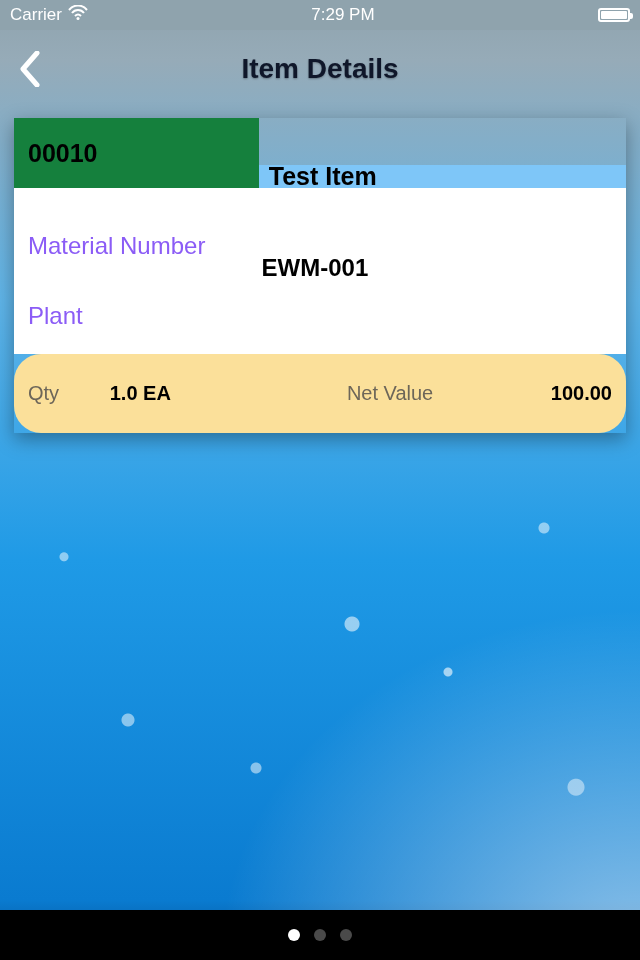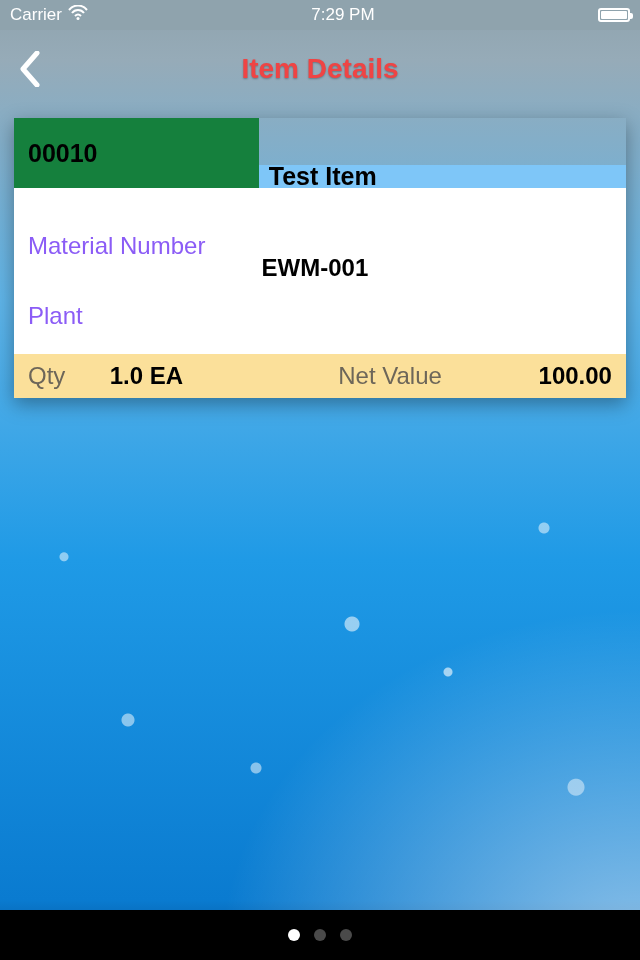--- a/index.html
+++ b/index.html
@@ -46,21 +46,21 @@
     justify-content: center;
     position: relative;
   }
   .back-btn {
     position: absolute; left: 8px; top: 50%; transform: translateY(-50%);
     width: 44px; height: 44px; display:flex; align-items:center; justify-content:center;
     cursor: pointer;
   }
   .back-btn svg { stroke:#fff; }
   .nav-title {
-    color: #ef4444; font-size: 28px; font-weight: 700;
+    color: #0f172a; font-size: 28px; font-weight: 700;
     text-shadow: 0 1px 2px rgba(0,0,0,0.3);
   }
 
   
   .card {
     margin: 10px 14px 0 14px;
     box-shadow: 0 6px 18px rgba(0,0,0,0.35);
   }
   .card-header { display:flex; height:70px; }
   .hdr-left {
@@ -70,21 +70,21 @@
   .hdr-right {
     background:#7ec6f8; width:60%; display:flex; align-items:center;
     padding-left:10px; font-size:25px; font-weight:700; color:#000;margin-top:47px;
   }
   .card-body { background:#fff; padding: 12px 14px 14px 14px; }
   .row { display:flex; align-items:center; padding:10px 0; font-size:24px; }
   .row .label { width:40%; color:#8b5cf6; font-weight:400; }
   .row .value { width:60%; color:#000; font-weight:700;margin-top:44px; }
   .card-footer {
     background:#fbe09a; display:flex; align-items:center;
-    padding: 8px 14px; font-size:24px; color:#474036;
+    padding: 28px 14px; font-size:20px; color:#474036;border-radius:27px;
   }
   .card-footer .f-label { font-weight:400; color:#6d6659; }
   .card-footer .f-val { font-weight:700; color:#000; }
   .card-footer .qty-label { width:14%; }
   .card-footer .qty-val { width:30%; }
   .card-footer .nv-label { width:36%; text-align:center; }
   .card-footer .nv-val { width:20%; text-align:right; }
 
   
   .bottom-bar {

